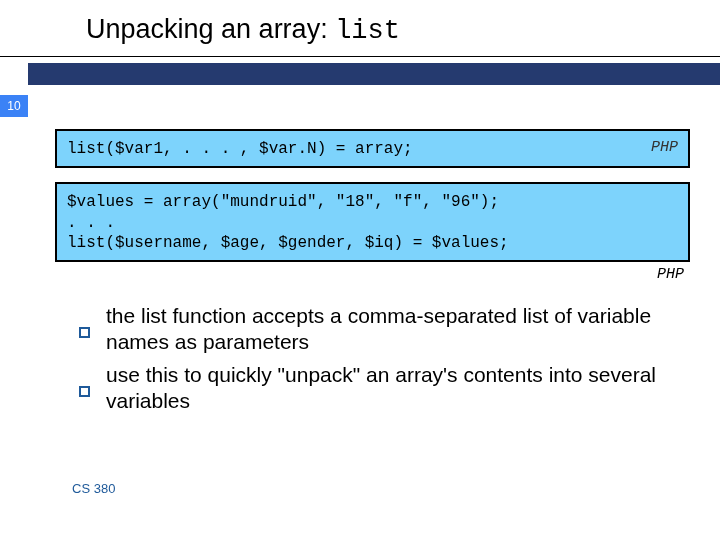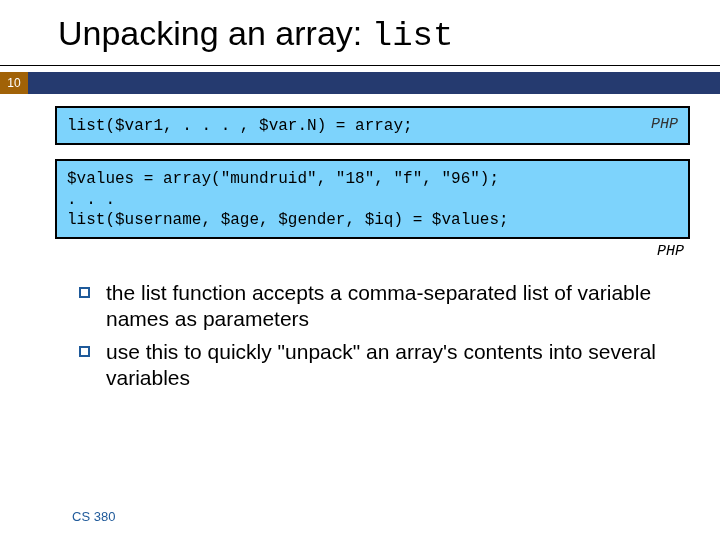--- a/index.html
+++ b/index.html
@@ -5,40 +5,41 @@
   * { margin: 0; padding: 0; box-sizing: border-box; }
   body {
     width: 720px;
     height: 540px;
     background: #ffffff;
     font-family: Arial, Helvetica, sans-serif;
     position: relative;
     overflow: hidden;
   }
   .title {
-    font-size: 34px;
-    padding: 14px 0 10px 58px;
+    font-size: 27px;
+    padding: 14px 0 10px 86px;
     color: #000;
     border-bottom: 1.5px solid #000;
   }
   .title .mono { font-family: "Courier New", monospace; }
   .ribbon {
     display: flex;
     align-items: stretch;
     margin-top: 6px;
   }
   .page-num {
-    background: #a16207;
+    background: #3b82f6;
     color: #fff;
     font-size: 12px;
     width: 28px;
     display: flex;
     align-items: center;
     justify-content: center;
     height: 22px;
+    margin-top: 32px;
   }
   .ribbon-bar {
     flex: 1;
     background: #253a6f;
     height: 22px;
   }
   .content {
     padding: 12px 30px 0 55px;
   }
   .codebox {
@@ -70,40 +71,40 @@
     font-size: 15px;
     margin-top: -10px;
     margin-bottom: 10px;
     padding-right: 6px;
   }
   .bullets {
     padding: 10px 0 0 24px;
   }
   .bullet-item {
     display: flex;
-    align-items: flex-start;
+    align-items: center;
     margin-bottom: 6px;
   }
   .bullet-marker {
     width: 11px;
     height: 11px;
     border: 2px solid #1f5a9a;
     margin-right: 16px;
     margin-top: 7px;
     flex-shrink: 0;
   }
   .bullet-text {
     font-size: 21px;
     line-height: 1.25;
     color: #000;
   }
   .footer {
     position: absolute;
     left: 72px;
-    bottom: 16px;
+    bottom: 44px;
     font-size: 13px;
     color: #1f5a9a;
   }
 </style>
 </head>
 <body>
 
 <div class="title">
   <span>Unpacking an array: </span><span class="mono">list</span>
 </div>

